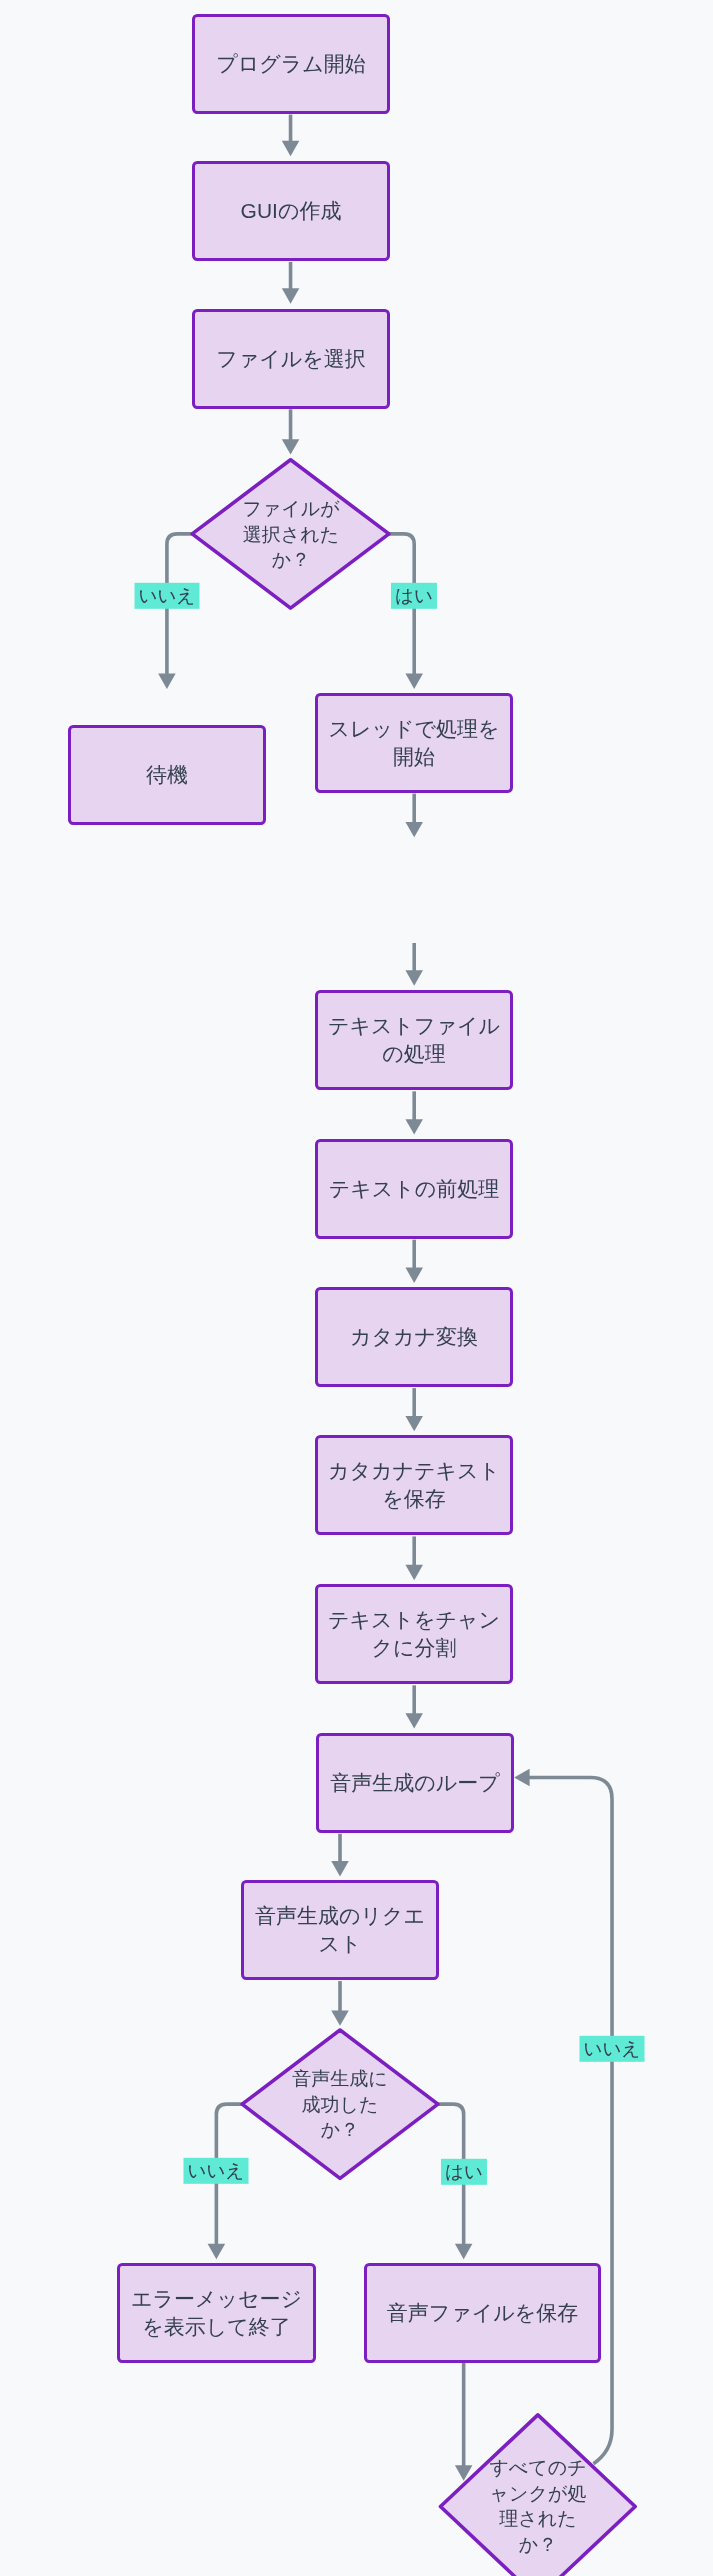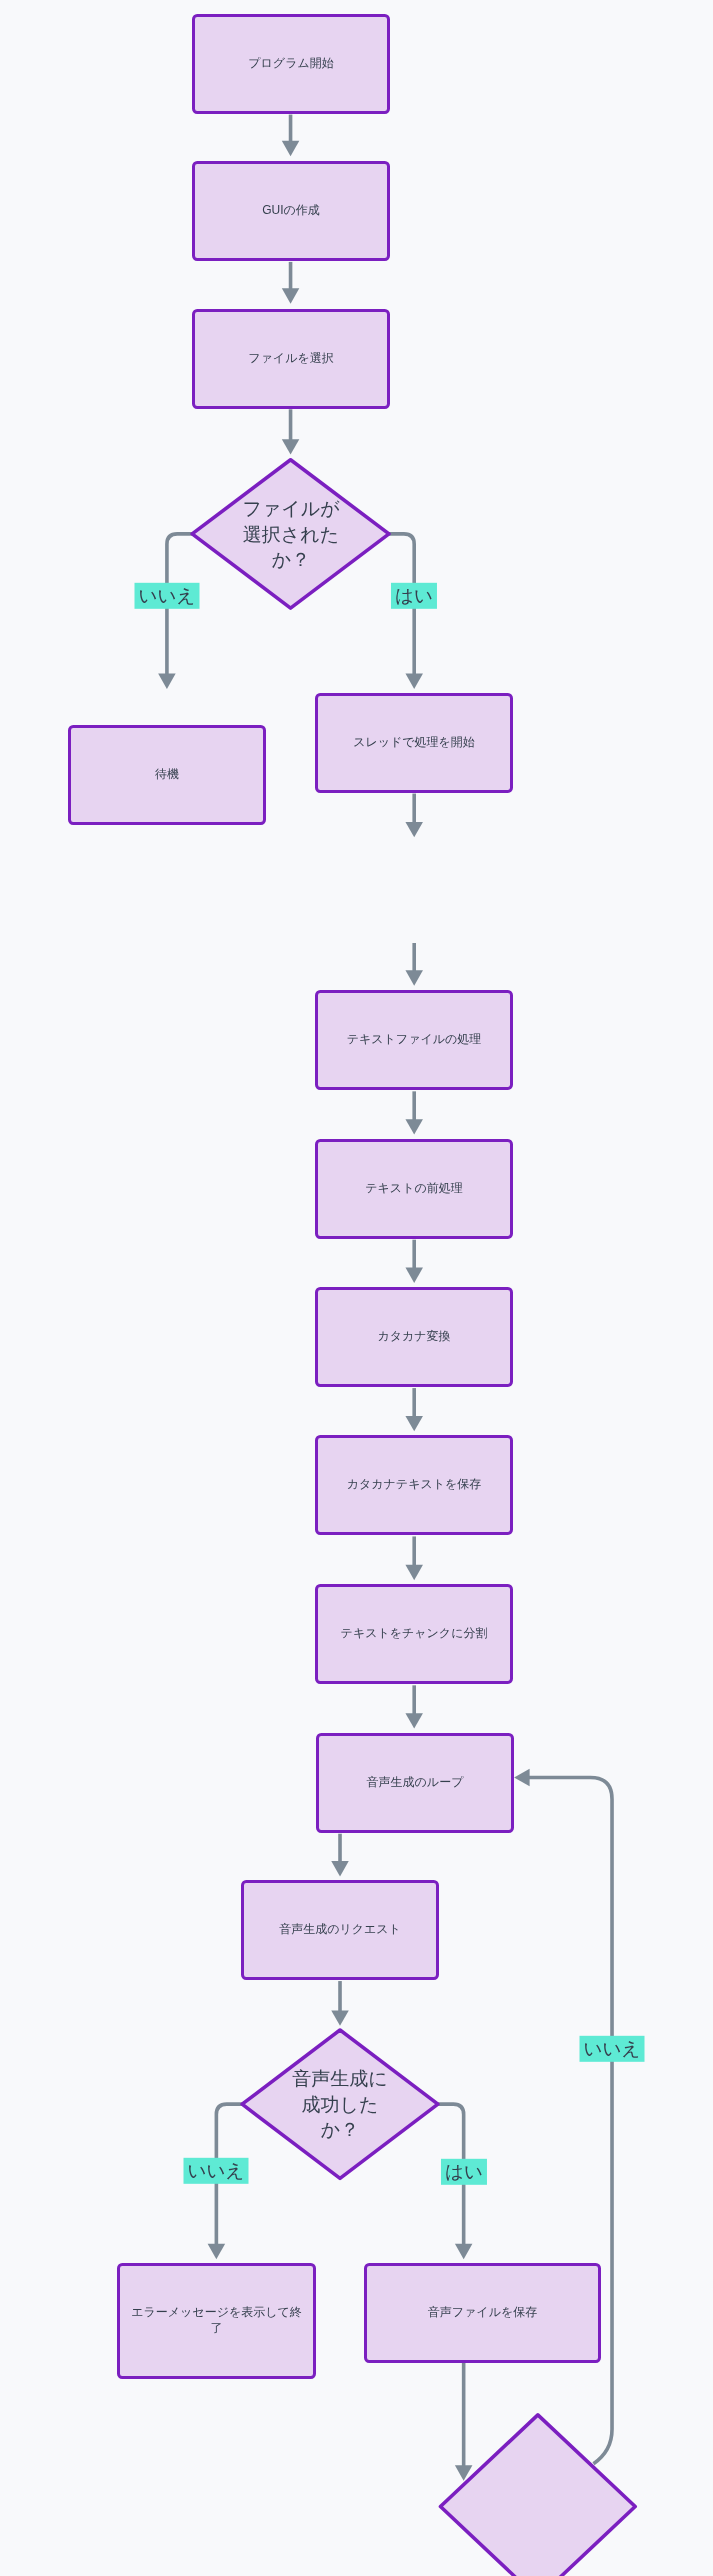--- a/index.html
+++ b/index.html
@@ -19,21 +19,21 @@
     left: 0; top: 0;
     width: 713px; height: 3246px;
   }
   .node {
     position: absolute;
     box-sizing: border-box;
     background: #E7D4F1;
     border: 3.6px solid #7B1FC0;
     border-radius: 5.2px;
     color: #35404E;
-    font-size: 12px;
+    font-size: 21px;
     line-height: 1.32;
     display: flex;
     align-items: center;
     justify-content: center;
     text-align: center;
     padding: 0 9.3px;
   }
   .diamond-label {
     position: absolute;
     transform: translate(-50%, -50%);
@@ -127,23 +127,24 @@
   <div class="node" style="left:315px; top:990px; width:198px; height:100px;">テキストファイルの処理</div>
   <div class="node" style="left:315px; top:1139px; width:198px; height:100px;">テキストの前処理</div>
   <div class="node" style="left:315px; top:1287px; width:198px; height:100px;">カタカナ変換</div>
   <div class="node" style="left:315px; top:1435px; width:198px; height:100px;">カタカナテキストを保存</div>
   <div class="node" style="left:315px; top:1584px; width:198px; height:100px;">テキストをチャンクに分割</div>
   <div class="node" style="left:316px; top:1733px; width:198px; height:100px;">音声生成のループ</div>
   <div class="node" style="left:241px; top:1880px; width:198px; height:100px;">音声生成のリクエスト</div>
 
   <div class="diamond-label" style="left:340px; top:2104px;">音声生成に成功したか？</div>
 
-  <div class="node" style="left:117px; top:2263px; width:199px; height:116px;">エラーメッセージを表示して終了</div>
+  <div class="node" style="left:117px; top:2263px; width:199px; height:100px;">エラーメッセージを表示して終了</div>
   <div class="node" style="left:364px; top:2263px; width:237px; height:100px;">音声ファイルを保存</div>
 
+  <div class="diamond-label" style="left:538px; top:2506px;">すべてのチャンクが処理されたか？</div>
 
   <div class="edge-label" style="left:167px; top:596px;">いいえ</div>
   <div class="edge-label" style="left:414px; top:596px;">はい</div>
   <div class="edge-label" style="left:216px; top:2171px;">いいえ</div>
   <div class="edge-label" style="left:464px; top:2172px;">はい</div>
   <div class="edge-label" style="left:612px; top:2049px;">いいえ</div>
 
 </div>
 
 

